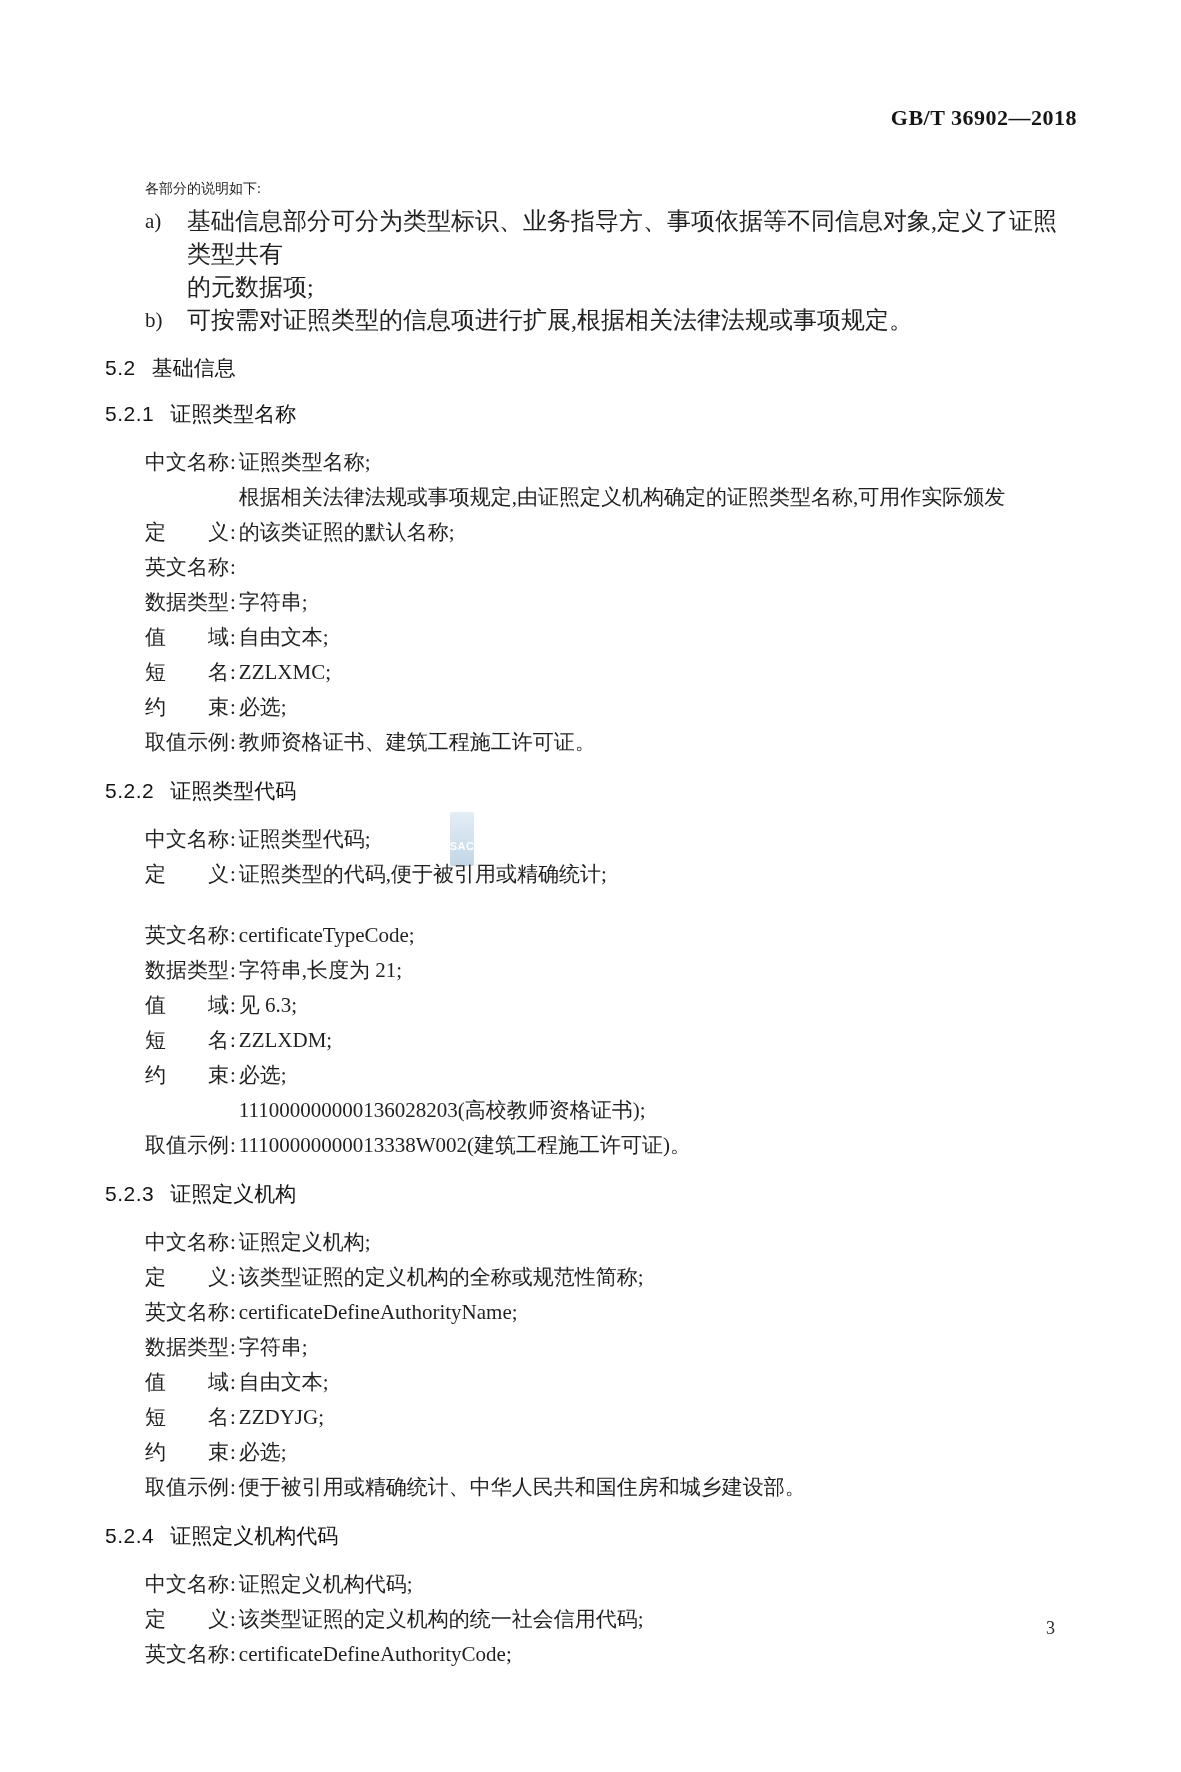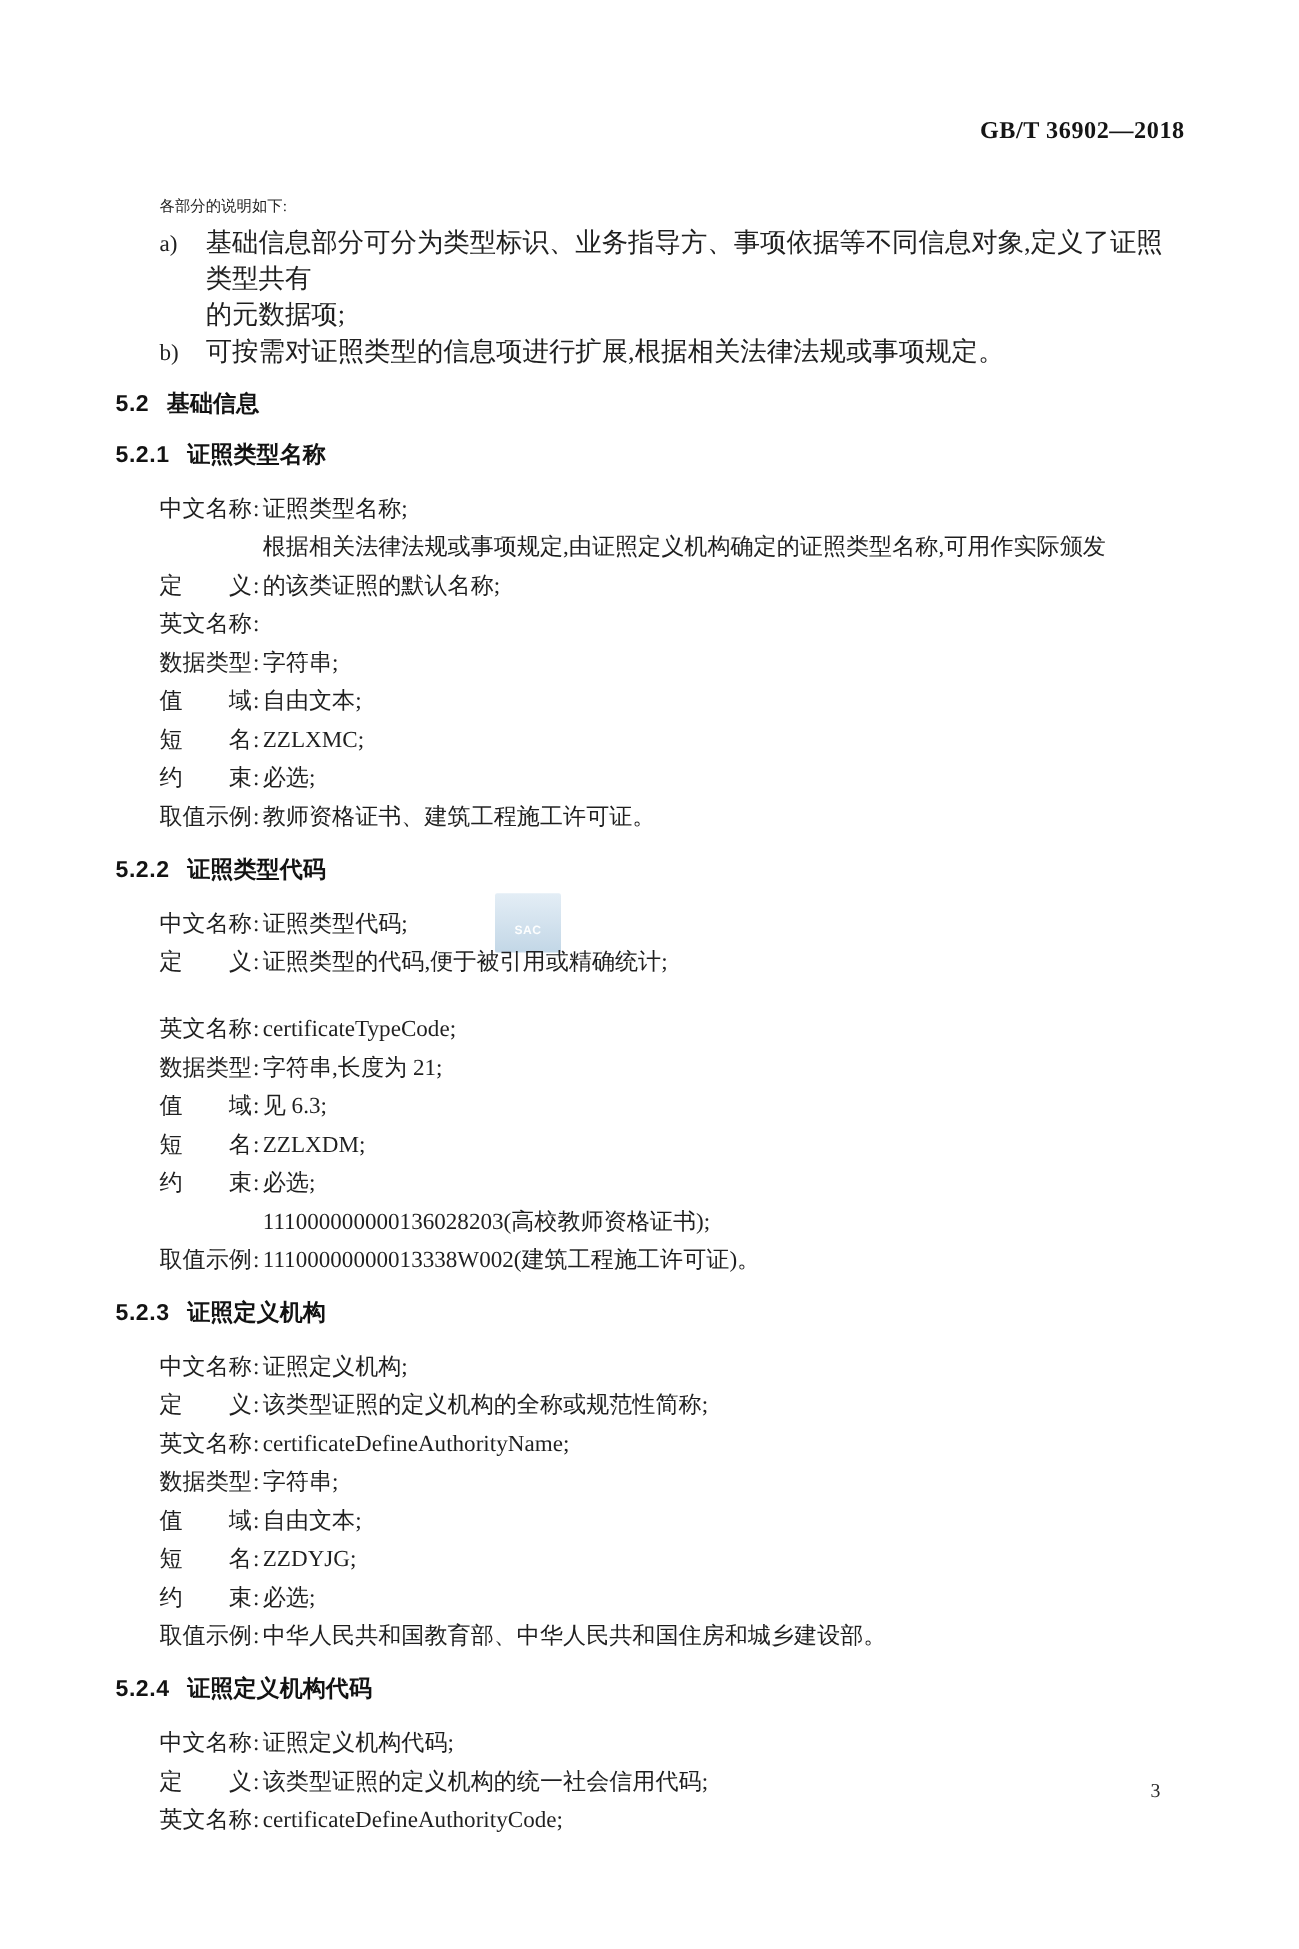--- a/index.html
+++ b/index.html
@@ -38,21 +38,21 @@
     flex: 0 0 42px;
     font-size: 21px; line-height: 33px;
   }
   .item-lines { flex: 1; }
   .body-line { font-size: 24px; line-height: 33px; }
   
   .section-heading, .sub-heading {
     margin: 16px 0;
     height: 30px; line-height: 30px;
     font-family: "Liberation Sans", "DejaVu Sans", sans-serif;
-    font-weight: 700;
+    font-weight: 400;
     font-size: 21px;
     color: #131313;
   }
   .h-num { margin-right: 16px; letter-spacing: 0.5px; }
   
   .fields { margin-left: 40px; }
   .field-row { display: flex; align-items: flex-end; }
   .field-label {
     flex: 0 0 84px;
     display: inline-block;
@@ -66,21 +66,21 @@
     font-size: 21px; line-height: 35px;
     padding: 0 3px 0 1px;
   }
   .field-values { flex: 1; }
   .field-value { font-size: 21px; line-height: 35px; }
   .field-spacer { height: 26px; }
   
   .watermark {
     position: absolute;
     left: 450px; top: 812px;
-    width: 60px; height: 54px;
+    width: 24px; height: 54px;
     background: linear-gradient(180deg, rgba(205,223,238,0.55) 0%, rgba(154,188,214,0.6) 100%);
     display: flex; align-items: flex-end; justify-content: center;
     z-index: 0;
     border-radius: 2px;
   }
   .watermark span {
     font-family: "Liberation Sans", sans-serif;
     font-size: 11px; font-weight: 700;
     color: rgba(255,255,255,0.95);
     padding-bottom: 14px;
@@ -299,21 +299,21 @@
             <span class="field-label">约束</span>
             <span class="colon">:</span>
             <div class="field-values">
               <div class="field-value">必选;</div>
             </div>
           </div>
           <div class="field-row">
             <span class="field-label">取值示例</span>
             <span class="colon">:</span>
             <div class="field-values">
-              <div class="field-value">中华人民共和国教育部、中华人民共和国住房和城乡建设部。</div>
+              <div class="field-value">便于被引用或精确统计、中华人民共和国住房和城乡建设部。</div>
             </div>
           </div>
         </div>
         <h3 class="sub-heading"><span class="h-num">5.2.4</span><span class="h-title">证照定义机构代码</span></h3>
         <div class="fields">
           <div class="field-row">
             <span class="field-label">中文名称</span>
             <span class="colon">:</span>
             <div class="field-values">
               <div class="field-value">证照定义机构代码;</div>

